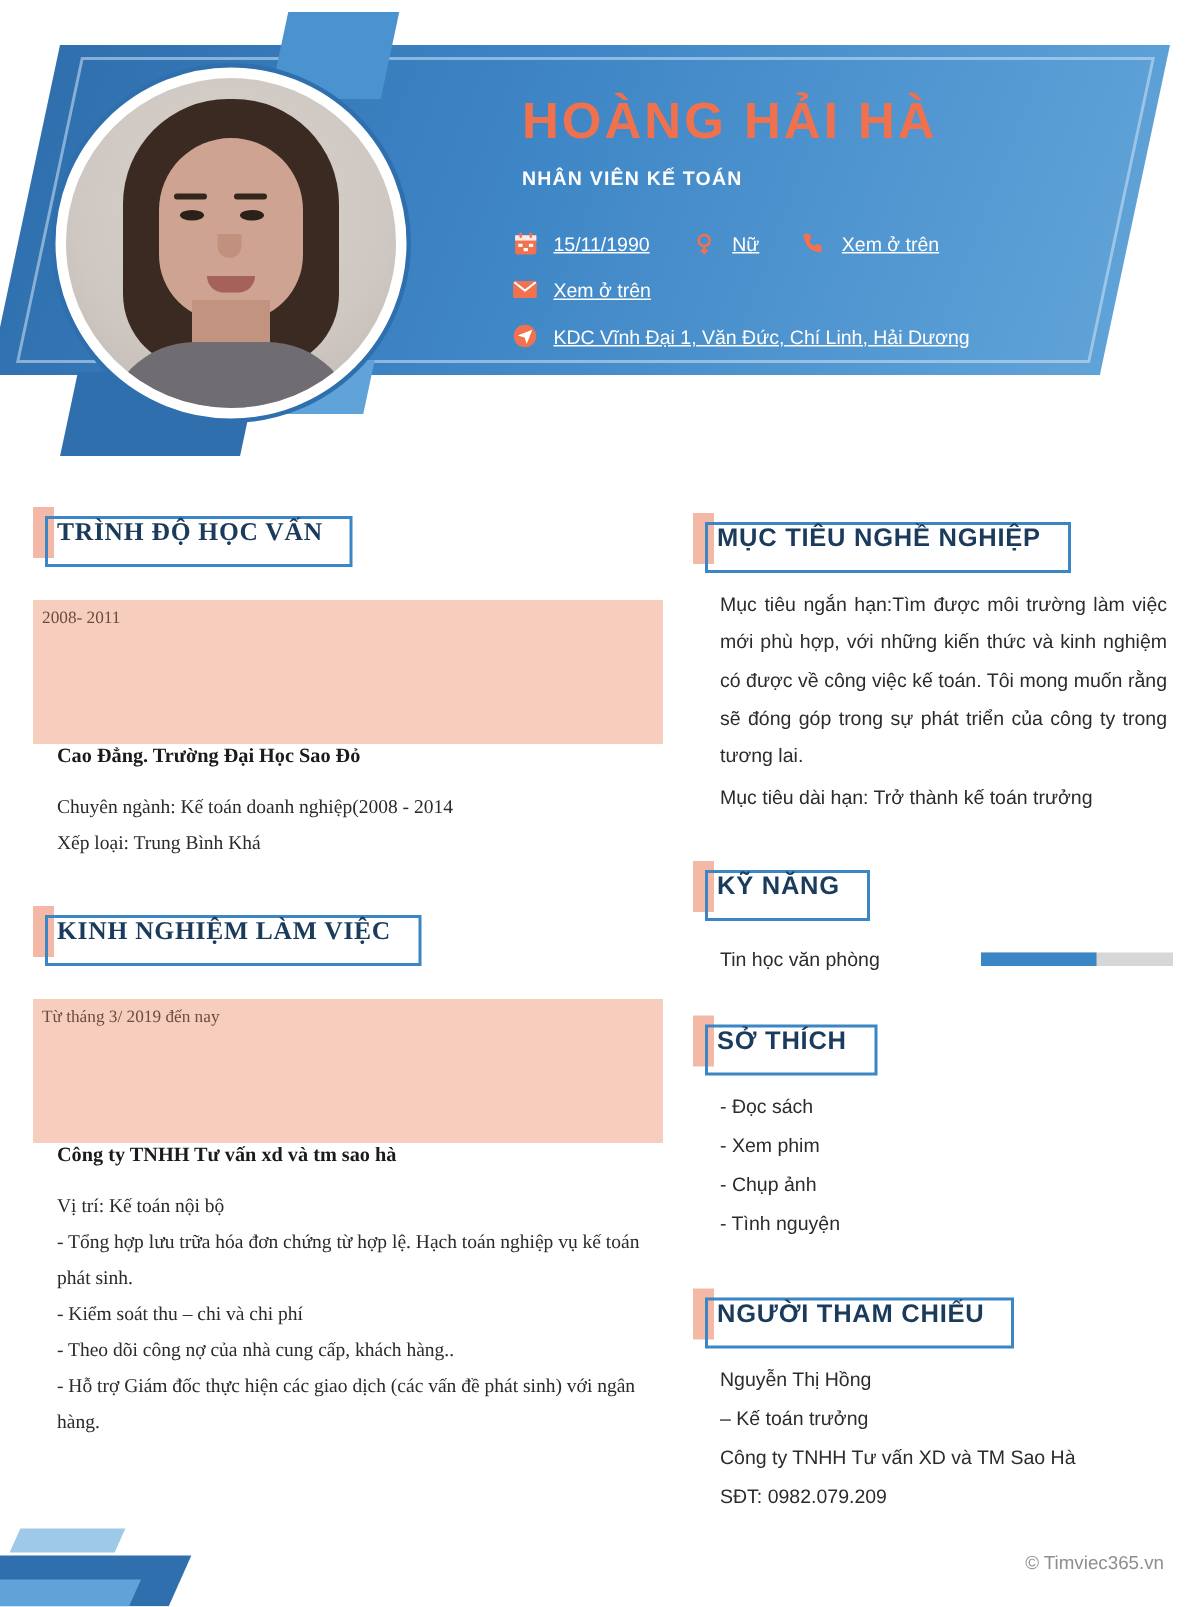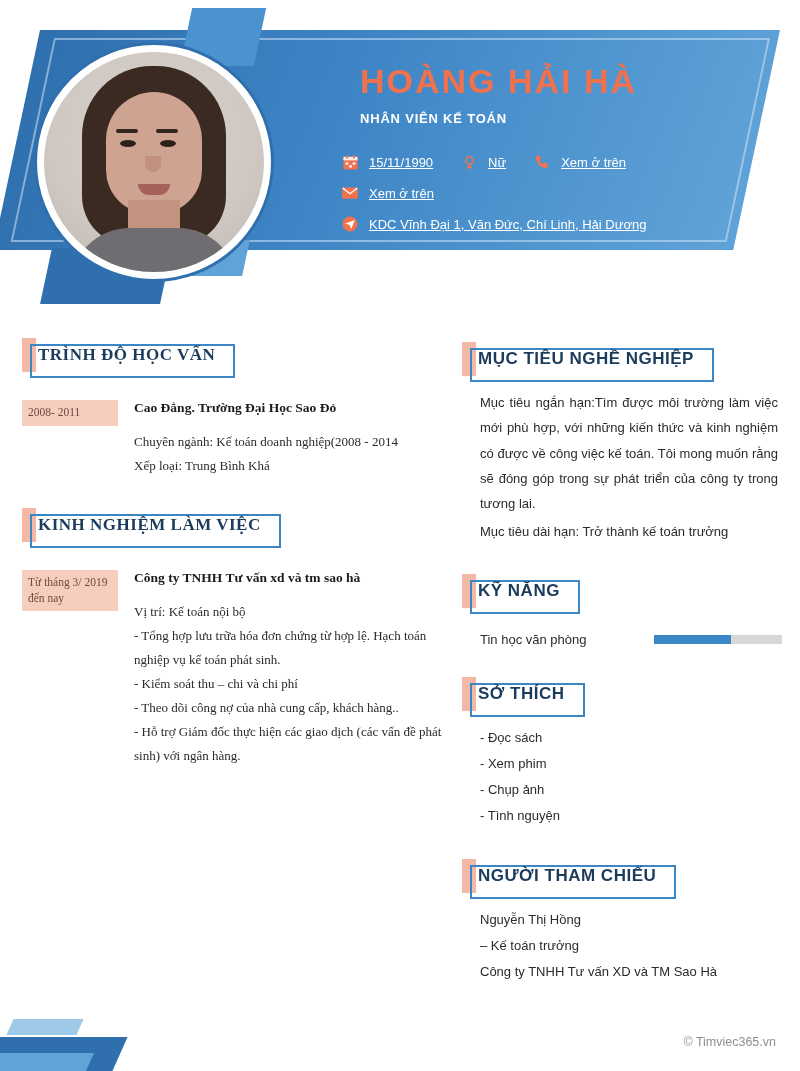--- a/index.html
+++ b/index.html
@@ -135,21 +135,21 @@
   }
   .p-mouth {
     position: absolute; top: 132px; left: 94px;
     width: 32px; height: 11px;
     border-radius: 0 0 18px 18px;
     background: #a4625a;
   }
 
   .hdr-text {
     position: absolute;
-    top: 62px; left: 360px;
+    top: 62px; left: 348px;
     width: 430px;
     z-index: 7;
   }
   .name {
     font-size: 34px;
     font-weight: bold;
     letter-spacing: 2px;
     color: #f0714e;
     text-transform: uppercase;
   }
@@ -218,21 +218,21 @@
     position: relative;
     z-index: 2;
     font-size: 17px;
     font-weight: bold;
     color: #1b3b5c;
     letter-spacing: .5px;
     text-transform: uppercase;
   }
 
   
-  .edu-row, .exp-row { display: flex; margin-top: 14px; }
+  .edu-row, .exp-row { display: flex; margin-top: 14px; flex-direction: column; }
   .date-tag {
     flex: 0 0 96px;
     background: #f7cdbe;
     color: #6d4b40;
     font-size: 11.5px;
     padding: 5px 6px;
     line-height: 1.35;
     text-align: left;
     height: fit-content;
   }
@@ -495,20 +495,21 @@
     <div class="sec-title">
       <i class="bar"></i>
       <i class="frame"></i>
       <span>NGƯỜI THAM CHIẾU</span>
     </div>
 
     <div class="simple-list">
       <div>Nguyễn Thị Hồng</div>
       <div>– Kế toán trưởng</div>
       <div>Công ty TNHH Tư vấn XD và TM Sao Hà</div>
+      <div>SĐT: 0982.079.209</div>
     </div>
   </div>
 
   <div class="footer-shape">
     <div class="fs3"></div>
     <div class="fs1"></div>
     <div class="fs2"></div>
   </div>
   <div class="watermark">© Timviec365.vn</div>
 

